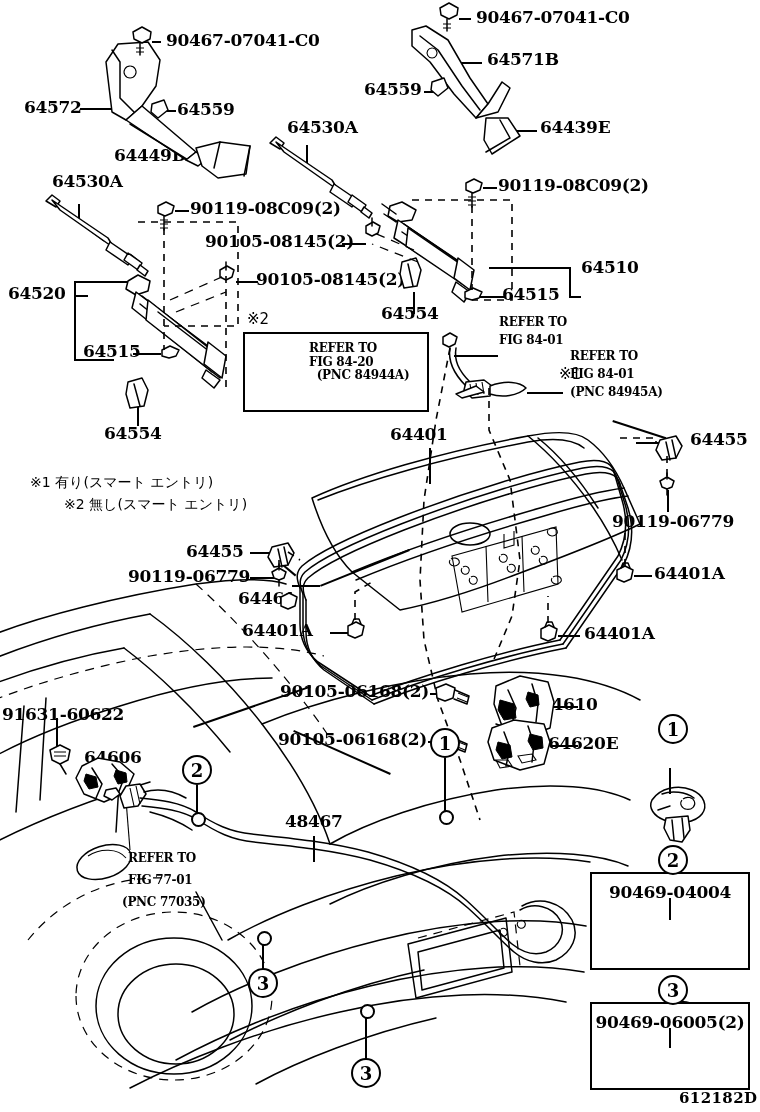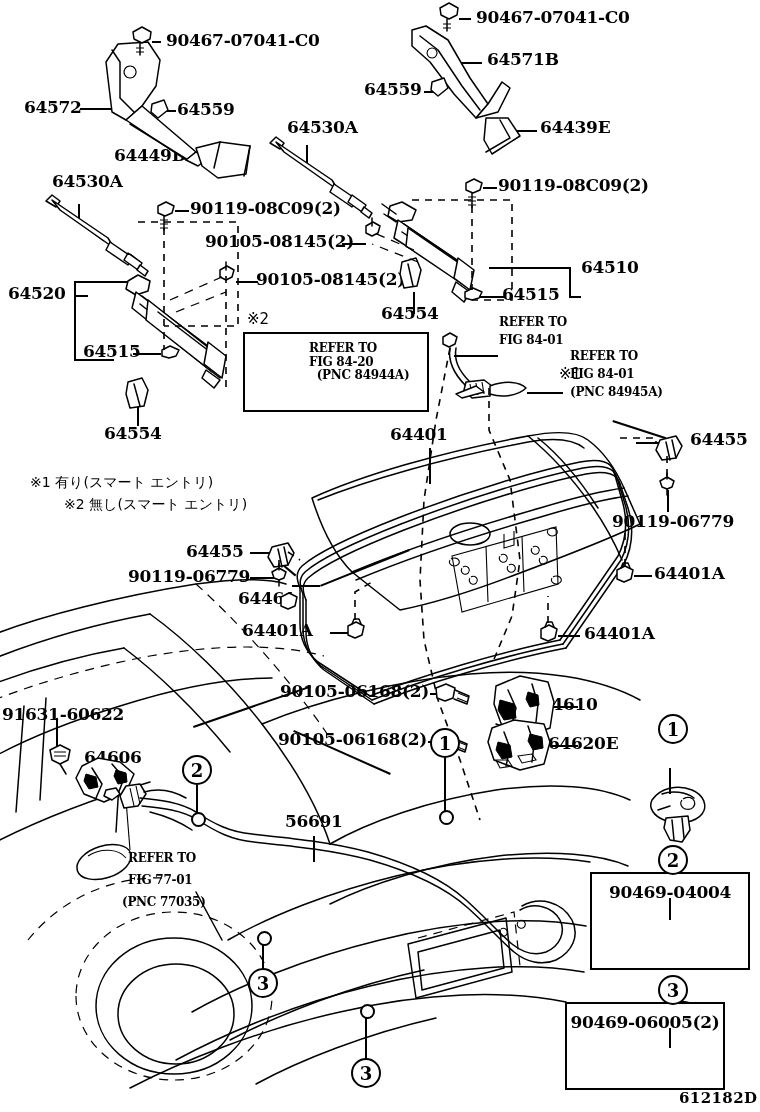--- a/index.html
+++ b/index.html
@@ -589,36 +589,36 @@
   <div class="lbl" style="left:242px; top:621px;">64401A</div>
   <div class="lbl" style="left:584px; top:624px;">64401A</div>
 
   <div class="lbl" style="left:280px; top:682px;">90105-06168(2)</div>
   <div class="lbl" style="left:540px; top:695px;">64610</div>
   <div class="lbl" style="left:278px; top:730px;">90105-06168(2)</div>
   <div class="lbl" style="left:548px; top:734px;">64620E</div>
 
   <div class="lbl" style="left:2px;   top:705px;">91631-60622</div>
   <div class="lbl" style="left:84px;  top:748px;">64606</div>
-  <div class="lbl" style="left:285px; top:812px;">56691</div>
+  <div class="lbl" style="left:285px; top:812px;">48467</div>
 
   <div class="lbl refr" style="left:128px; top:852px;">REFER TO</div>
   <div class="lbl refr" style="left:128px; top:874px;">FIG 77-01</div>
   <div class="lbl refr" style="left:122px; top:896px;">(PNC 77035)</div>
 
   <div class="circ" style="left:658px; top:714px;">1</div>
   <div class="ln v" style="left:669px; top:768px; height:26px; z-index:6;"></div>
 
   <div class="circ" style="left:658px; top:845px;">2</div>
   <div class="box" style="left:590px; top:872px; width:160px; height:98px;">
     <div class="btitle" style="top:8px;">90469-04004</div>
   </div>
   <div class="ln v" style="left:669px; top:898px; height:22px; z-index:6;"></div>
 
   <div class="circ" style="left:658px; top:975px;">3</div>
-  <div class="box" style="left:565px; top:1002px; width:160px; height:88px;padding-left:29px;">
+  <div class="box" style="left:590px; top:1002px; width:160px; height:88px;padding-left:29px;">
     <div class="btitle" style="top:8px;">90469-06005(2)</div>
   </div>
   <div class="ln v" style="left:669px; top:1028px; height:20px; z-index:6;"></div>
 
   <div class="lbl figcode" style="left:679px; top:1090px;">612182D</div>
 
 </div>
 
 </body></html>

